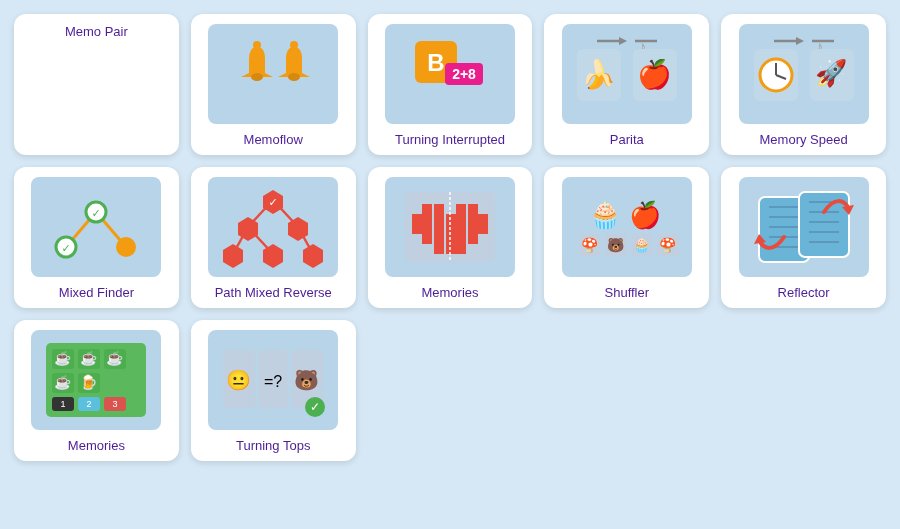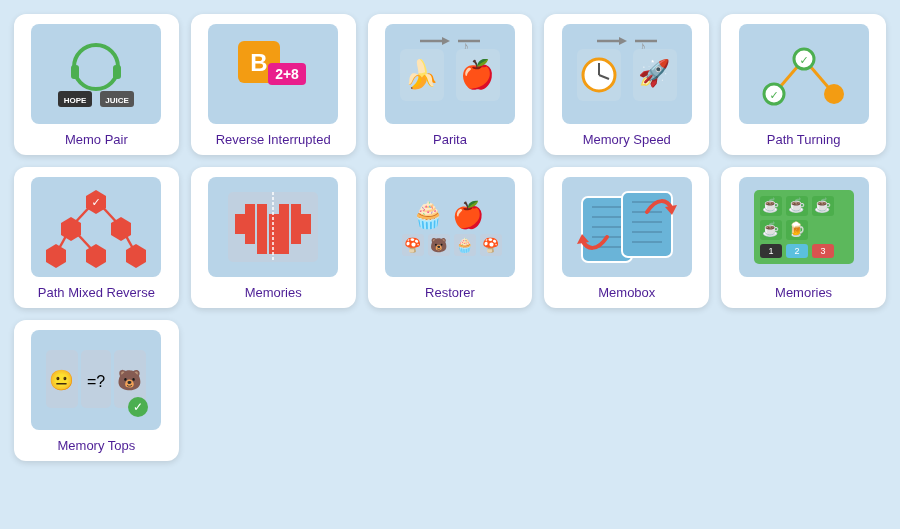--- a/index.html
+++ b/index.html
@@ -45,50 +45,55 @@
     }
 
     
   </style>
 </head>
 <body>
 
 <div class="grid">
 
   <div class="card">
-    <div class="card-icon">
-      <svg width="120" height="90" viewBox="0 0 120 90">
-
-        <circle cx="60" cy="38" r="22" fill="none" stroke="#4CAF50" stroke-width="4"></circle>
-        <rect x="35" y="36" width="8" height="14" rx="3" fill="#4CAF50"></rect>
-        <rect x="77" y="36" width="8" height="14" rx="3" fill="#4CAF50"></rect>
-
-        <rect x="22" y="62" width="34" height="16" rx="3" fill="#333"></rect>
-        <text x="39" y="74" text-anchor="middle" fill="white" font-size="8" font-weight="bold">HOPE</text>
-        <rect x="64" y="62" width="34" height="16" rx="3" fill="#555"></rect>
-        <text x="81" y="74" text-anchor="middle" fill="white" font-size="8" font-weight="bold">JUICE</text>
-      </svg>
-    </div>
     <span class="card-label">Memo Pair</span>
   </div>
 
 
+  <div class="card">
+    <div class="card-icon">
+      <svg width="120" height="90" viewBox="0 0 120 90">
+
+        <g transform="translate(28,8)">
+          <path d="M16,10 Q8,10 8,22 L8,36 L0,40 L32,40 L24,36 L24,22 Q24,10 16,10 Z" fill="#f39c12"></path>
+          <rect x="12" y="4" width="8" height="8" rx="4" fill="#f39c12"></rect>
+          <ellipse cx="16" cy="40" rx="6" ry="4" fill="#d68910"></ellipse>
+        </g>
+        <g transform="translate(65,8)">
+          <path d="M16,10 Q8,10 8,22 L8,36 L0,40 L32,40 L24,36 L24,22 Q24,10 16,10 Z" fill="#f39c12"></path>
+          <rect x="12" y="4" width="8" height="8" rx="4" fill="#f39c12"></rect>
+          <ellipse cx="16" cy="40" rx="6" ry="4" fill="#d68910"></ellipse>
+        </g>
+      </svg>
+    </div>
+    <span class="card-label">Memoflow</span>
+  </div>
 
   <div class="card">
     <div class="card-icon">
       <svg width="120" height="90" viewBox="0 0 120 90">
 
         <rect x="25" y="12" width="42" height="42" rx="6" fill="#f39c12"></rect>
         <text x="46" y="42" text-anchor="middle" fill="white" font-size="24" font-weight="bold">B</text>
 
         <rect x="55" y="34" width="38" height="22" rx="4" fill="#e91e8c"></rect>
         <text x="74" y="50" text-anchor="middle" fill="white" font-size="14" font-weight="bold">2+8</text>
       </svg>
     </div>
-    <span class="card-label">Reverse Interrupted</span>
+    <span class="card-label">Turning Interrupted</span>
   </div>
 
 
   <div class="card">
     <div class="card-icon">
       <svg width="120" height="90" viewBox="0 0 120 90">
 
         <line x1="30" y1="12" x2="52" y2="12" stroke="#888" stroke-width="2.5"></line>
         <line x1="68" y1="12" x2="90" y2="12" stroke="#888" stroke-width="2.5"></line>
         <polygon points="52,8 60,12 52,16" fill="#888"></polygon>
@@ -139,21 +144,21 @@
 
         <circle cx="30" cy="65" r="10" fill="white" stroke="#4CAF50" stroke-width="3"></circle>
         <text x="30" y="70" text-anchor="middle" font-size="11" fill="#4CAF50">✓</text>
         <circle cx="60" cy="30" r="10" fill="#f39c12"></circle>
         <circle cx="90" cy="65" r="10" fill="#f39c12"></circle>
 
         <circle cx="60" cy="30" r="10" fill="white" stroke="#4CAF50" stroke-width="3"></circle>
         <text x="60" y="35" text-anchor="middle" font-size="11" fill="#4CAF50">✓</text>
       </svg>
     </div>
-    <span class="card-label">Path Turning</span>
+    <span class="card-label">Mixed Finder</span>
   </div>
 
   <div class="card">
     <div class="card-icon">
       <svg width="120" height="90" viewBox="0 0 120 90">
 
         <line x1="60" y1="18" x2="35" y2="45" stroke="#e74c3c" stroke-width="2.5"></line>
         <line x1="60" y1="18" x2="85" y2="45" stroke="#e74c3c" stroke-width="2.5"></line>
         <line x1="35" y1="45" x2="20" y2="72" stroke="#e74c3c" stroke-width="2.5"></line>
         <line x1="35" y1="45" x2="60" y2="72" stroke="#e74c3c" stroke-width="2.5"></line>
@@ -228,21 +233,21 @@
         <rect x="12" y="52" width="22" height="22" rx="3" fill="#c0d0e0"></rect>
         <text x="23" y="68" text-anchor="middle" font-size="14">🍄</text>
         <rect x="38" y="52" width="22" height="22" rx="3" fill="#c0d0e0"></rect>
         <text x="49" y="68" text-anchor="middle" font-size="14">🐻</text>
         <rect x="64" y="52" width="22" height="22" rx="3" fill="#c0d0e0"></rect>
         <text x="75" y="68" text-anchor="middle" font-size="14">🧁</text>
         <rect x="90" y="52" width="22" height="22" rx="3" fill="#c0d0e0"></rect>
         <text x="101" y="68" text-anchor="middle" font-size="14">🍄</text>
       </svg>
     </div>
-    <span class="card-label">Restorer</span>
+    <span class="card-label">Shuffler</span>
   </div>
 
   <div class="card">
     <div class="card-icon">
       <svg width="120" height="90" viewBox="0 0 120 90">
 
         <rect x="15" y="15" width="50" height="65" rx="6" fill="#6ab4d8" stroke="white" stroke-width="2"></rect>
 
         <line x1="25" y1="25" x2="55" y2="25" stroke="#5a99bb" stroke-width="2"></line>
         <line x1="25" y1="35" x2="55" y2="35" stroke="#5a99bb" stroke-width="2"></line>
@@ -255,21 +260,21 @@
         <line x1="65" y1="40" x2="95" y2="40" stroke="#5a99bb" stroke-width="2"></line>
         <line x1="65" y1="50" x2="95" y2="50" stroke="#5a99bb" stroke-width="2"></line>
         <line x1="65" y1="60" x2="95" y2="60" stroke="#5a99bb" stroke-width="2"></line>
 
         <path d="M40,55 C30,70 20,68 15,58" fill="none" stroke="#e74c3c" stroke-width="4" stroke-linecap="round"></path>
         <polygon points="15,52 10,62 22,60" fill="#e74c3c"></polygon>
         <path d="M80,30 C90,15 100,17 105,27" fill="none" stroke="#e74c3c" stroke-width="4" stroke-linecap="round"></path>
         <polygon points="105,33 110,23 98,25" fill="#e74c3c"></polygon>
       </svg>
     </div>
-    <span class="card-label">Memobox</span>
+    <span class="card-label">Reflector</span>
   </div>
 
   <div class="card">
     <div class="card-icon">
       <svg width="120" height="90" viewBox="0 0 120 90">
 
         <rect x="10" y="8" width="100" height="74" rx="5" fill="#5cb85c"></rect>
 
         <rect x="16" y="14" width="22" height="20" rx="3" fill="#4cae4c"></rect>
         <text x="27" y="28" text-anchor="middle" font-size="14">☕</text>
@@ -304,16 +309,16 @@
         <rect x="45" y="15" width="30" height="58" rx="5" fill="#c0d0e0"></rect>
         <text x="60" y="52" text-anchor="middle" font-size="16">=?</text>
         <rect x="78" y="15" width="32" height="58" rx="5" fill="#c0d0e0"></rect>
 
         <text x="94" y="52" text-anchor="middle" font-size="20">🐻</text>
 
         <circle cx="102" cy="72" r="10" fill="#4CAF50"></circle>
         <text x="102" y="76" text-anchor="middle" font-size="12" fill="white">✓</text>
       </svg>
     </div>
-    <span class="card-label">Memory Tops</span>
+    <span class="card-label">Turning Tops</span>
   </div>
 
 </div>
 
 </body></html>

